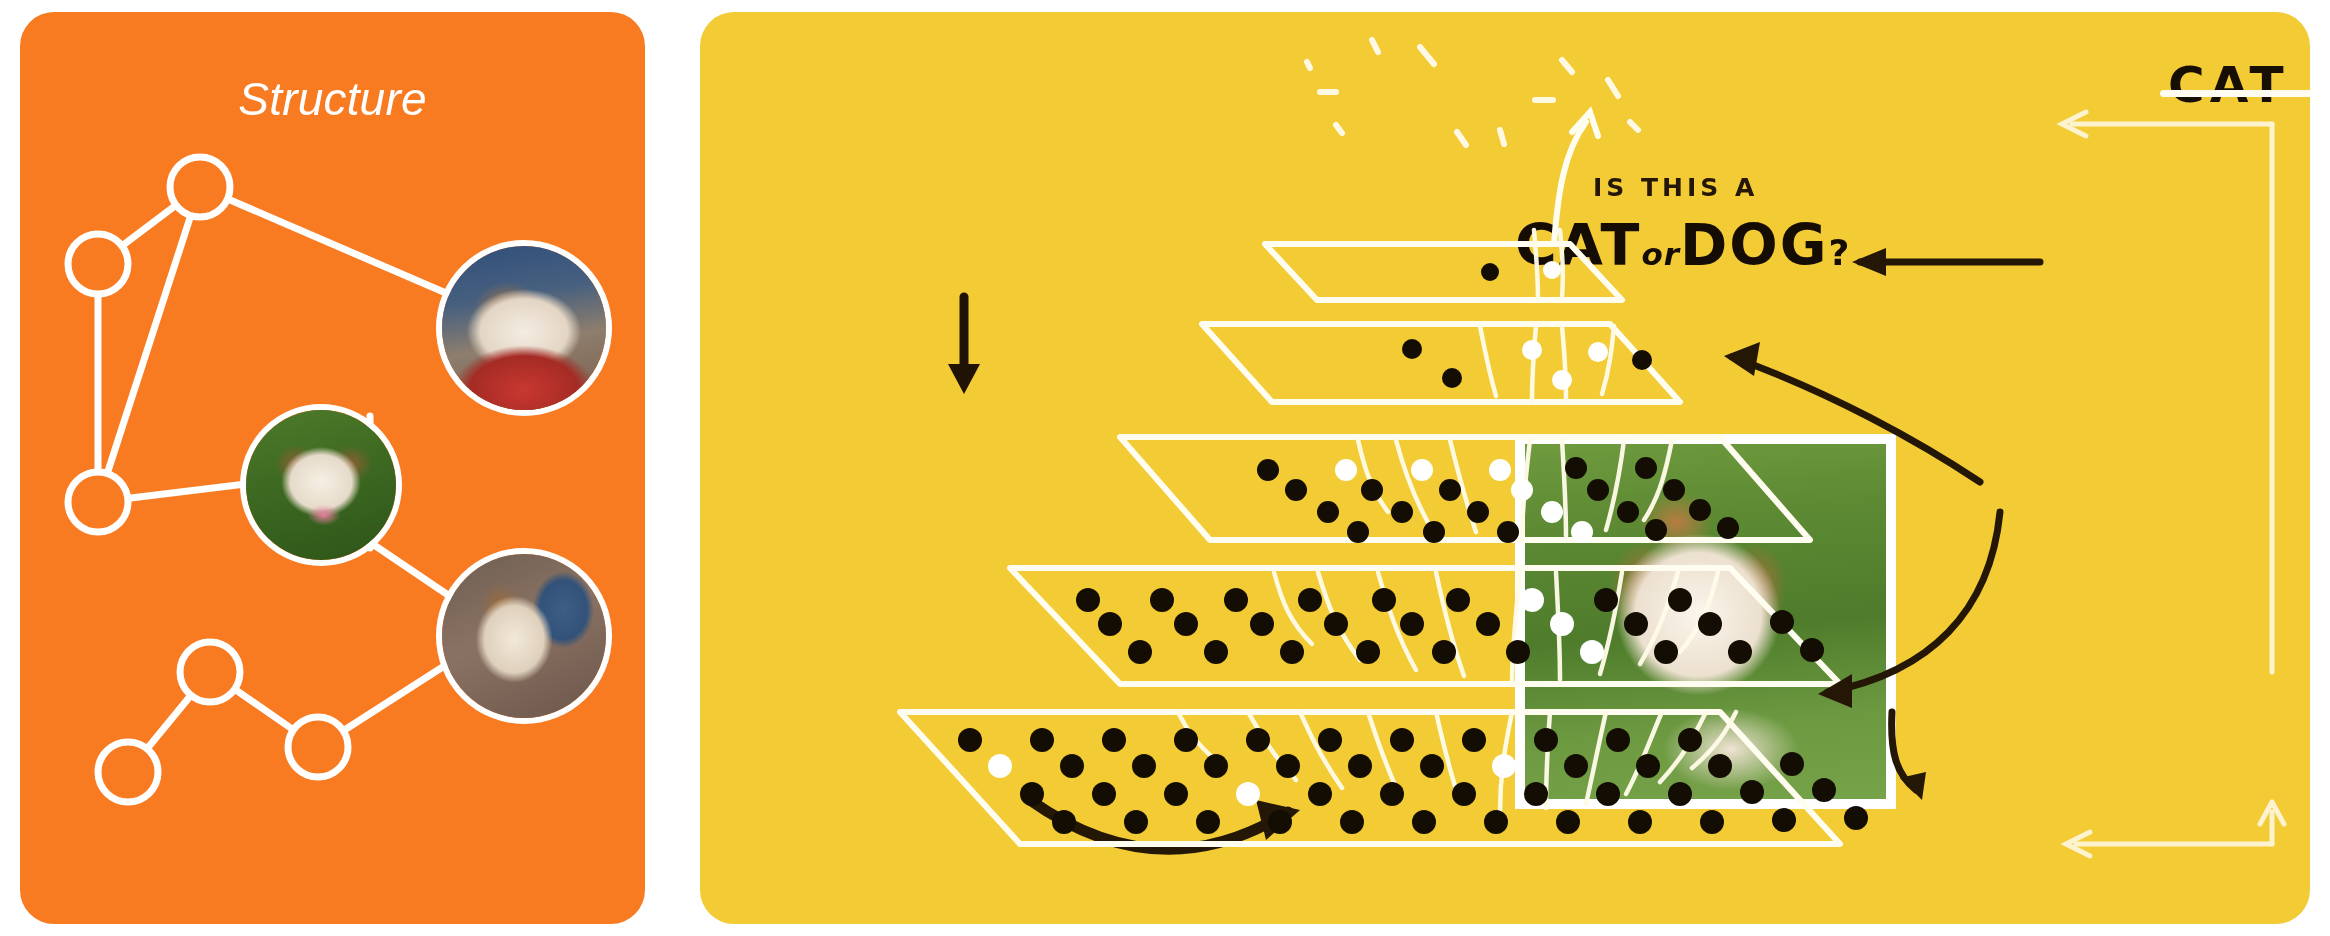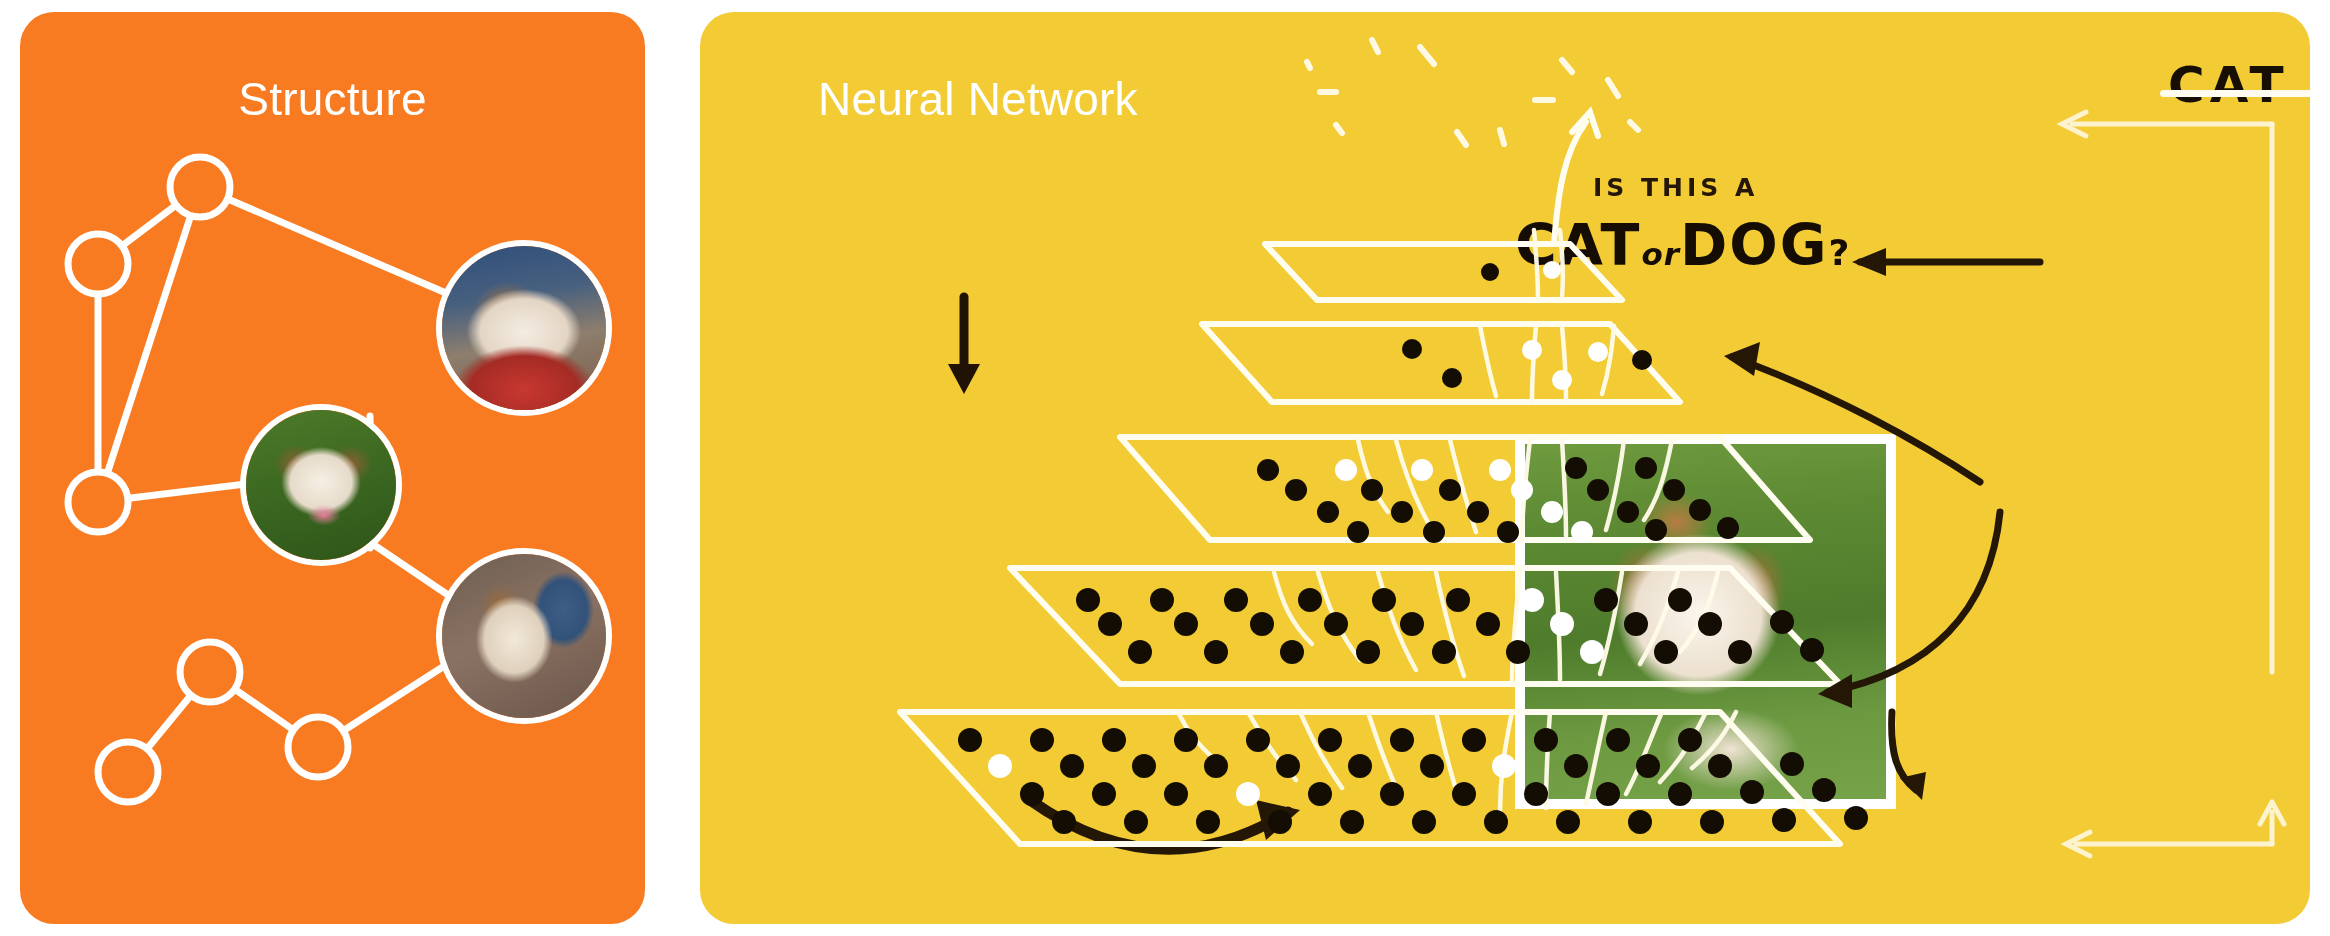--- a/index.html
+++ b/index.html
@@ -7,21 +7,21 @@
        font-family:"Liberation Sans","DejaVu Sans",sans-serif;}
   .stage{position:relative;width:2330px;height:936px;background:#fff;}
 
   
   .panel{position:absolute;border-radius:34px;overflow:hidden;}
   .panel-structure{left:20px;top:12px;width:625px;height:912px;background:#F97B21;}
   .panel-network{left:700px;top:12px;width:1610px;height:912px;background:#F2CB35;}
 
   .panel-title{position:absolute;color:#ffffff;font-size:46px;font-weight:400;
                letter-spacing:.2px;line-height:1;white-space:nowrap;}
-  .title-structure{left:0;top:26px;width:625px;text-align:center;}
+  .title-structure{left:0;top:26px;width:625px;text-align:center;font-style:italic;}
   .title-network{left:118px;top:26px;}
 
   
   .fill{position:absolute;left:0;top:0;width:100%;height:100%;}
 
   
   .photo-node{position:absolute;border-radius:50%;border:6px solid #fff;
               overflow:hidden;box-sizing:border-box;}
   .pn-a{left:416px;top:228px;width:176px;height:176px;}
   .pn-b{left:220px;top:392px;width:162px;height:162px;}
@@ -114,21 +114,20 @@
     </div>
     <div class="photo-node pn-c">
       <div class="ph phC"></div>
     </div>
 
     <h2 class="panel-title title-structure">Structure</h2>
   </section>
 
   <section class="panel panel-network">
 
-    <h2 class="panel-title title-network">Neural Network</h2>
 
     <div class="sketch q-small">IS THIS A</div>
     <div class="sketch q-big">
       <span>CAT</span><span class="orw">or</span><span>DOG</span><span class="qm">?</span>
     </div>
 
     <div class="verdict v-cat">
       <span>CAT</span>
       <span class="strike"></span>
     </div>

